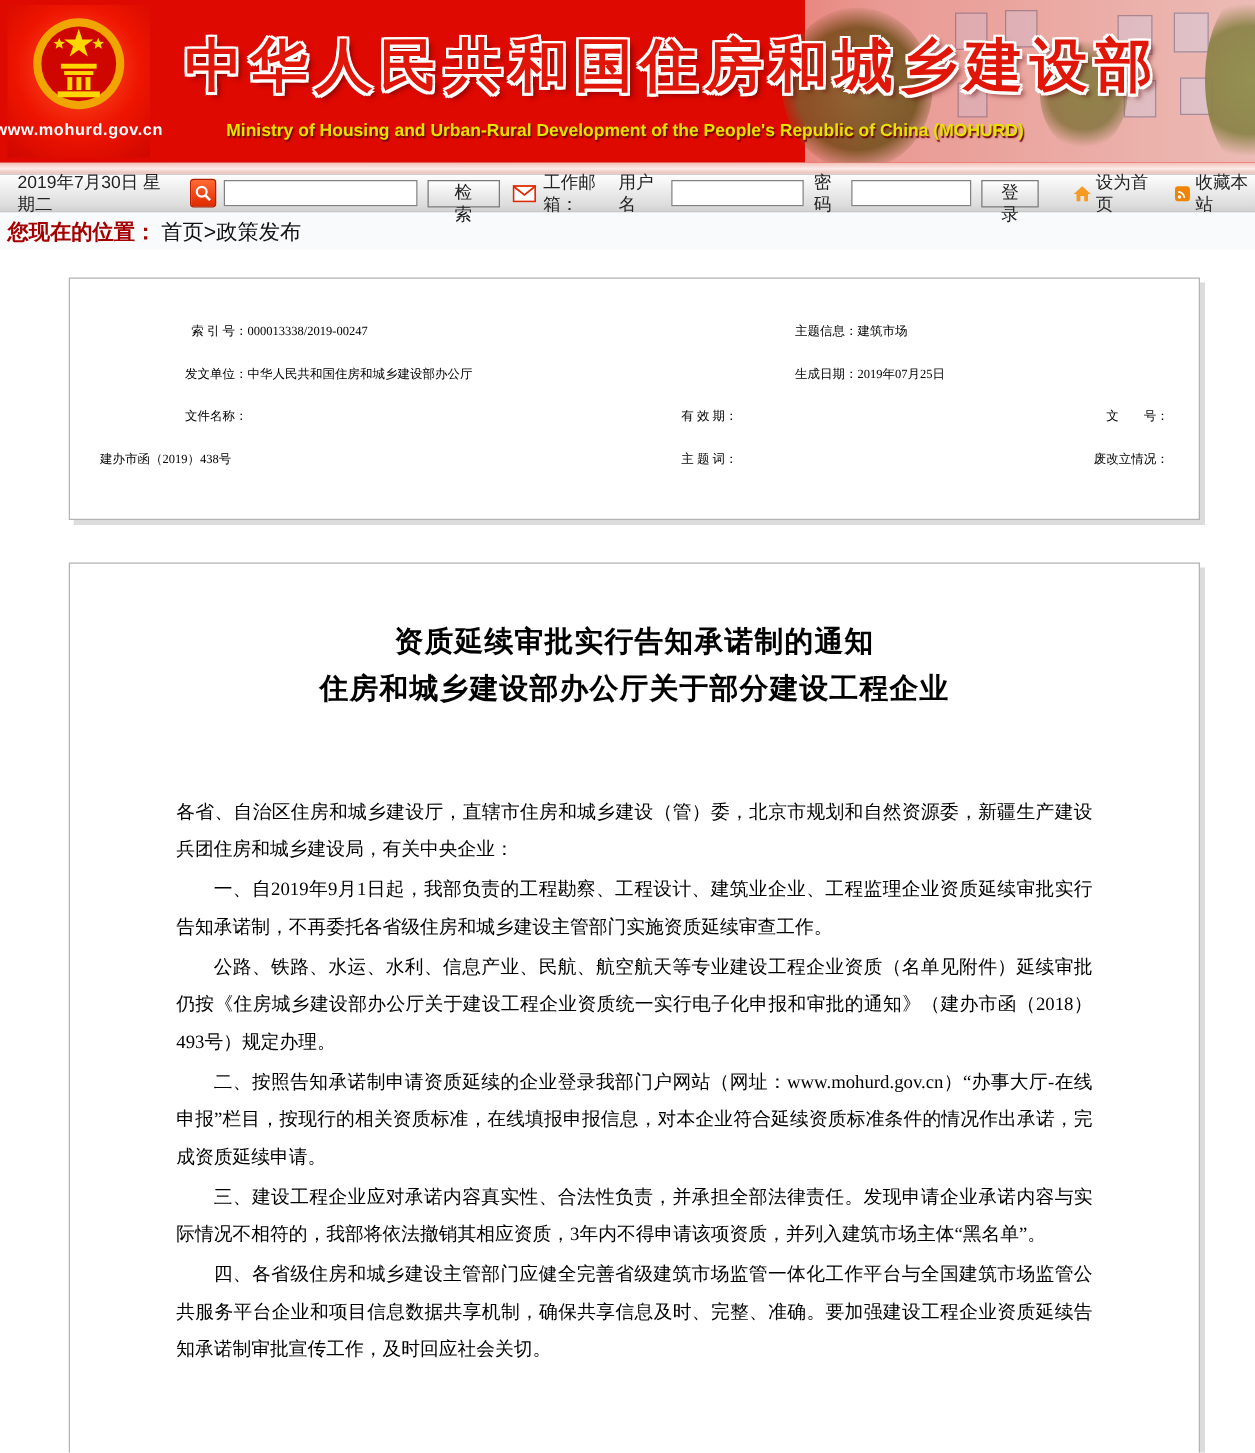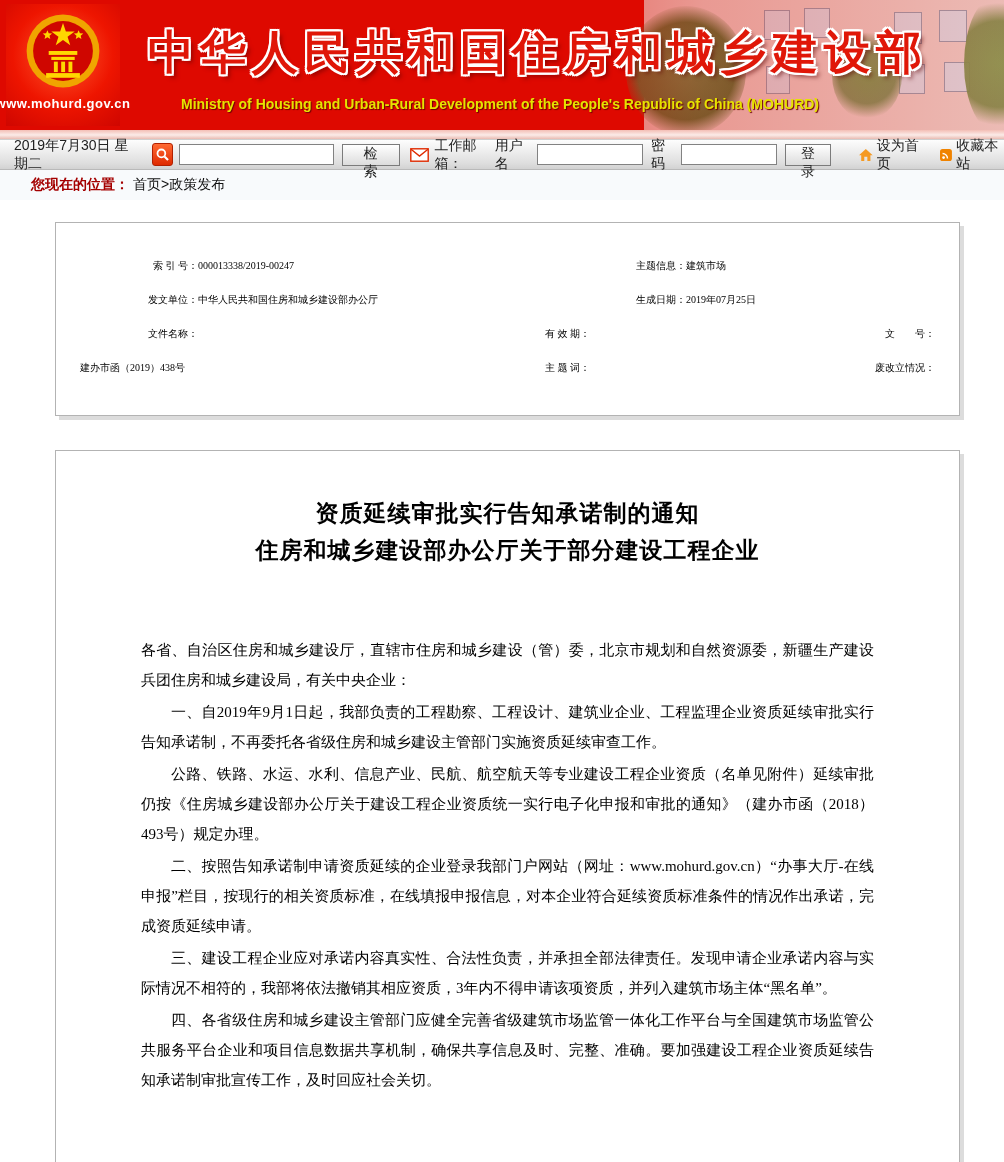--- a/index.html
+++ b/index.html
@@ -41,21 +41,21 @@
   .env-icon { margin-left:10px; display:inline-flex; }
   .tb-mail { margin-left:6px; }
   .in-user { width:106px; margin-left:6px; }
   .tb-pass { margin-left:8px; }
   .in-pass { width:96px; margin-left:6px; }
   .tb-link { display:inline-flex; align-items:center; gap:4px; color:#222; cursor:pointer; }
   .lnk-home { margin-left:28px; }
   .lnk-fav { margin-left:16px; }
 
   
-  .crumb-row { height:30px; background:#f8fafc; display:flex; align-items:center; font-size:14px;padding-left:25px; }
+  .crumb-row { height:30px; background:#f8fafc; display:flex; align-items:center; font-size:17px; }
   .crumb-label { color:#a40000; font-weight:bold; margin-left:6px; }
   .crumb-path { color:#111; margin-left:4px; cursor:pointer; }
 
   
   .meta-box, .doc-box { width:905px; margin-left:55px; background:#fff;
       border:1px solid #b3b3b3; box-shadow:4px 4px 0 #dcdcdc; }
   .meta-box { margin-top:22px; padding:26px 24px 22px 24px; }
   .meta-grid { display:grid; grid-template-columns:118px 392px 96px auto; align-items:center;
       font-family:"Liberation Serif", serif; font-size:10px; line-height:26px; color:#000; }
   .meta-grid > div { padding:4px 0; }

